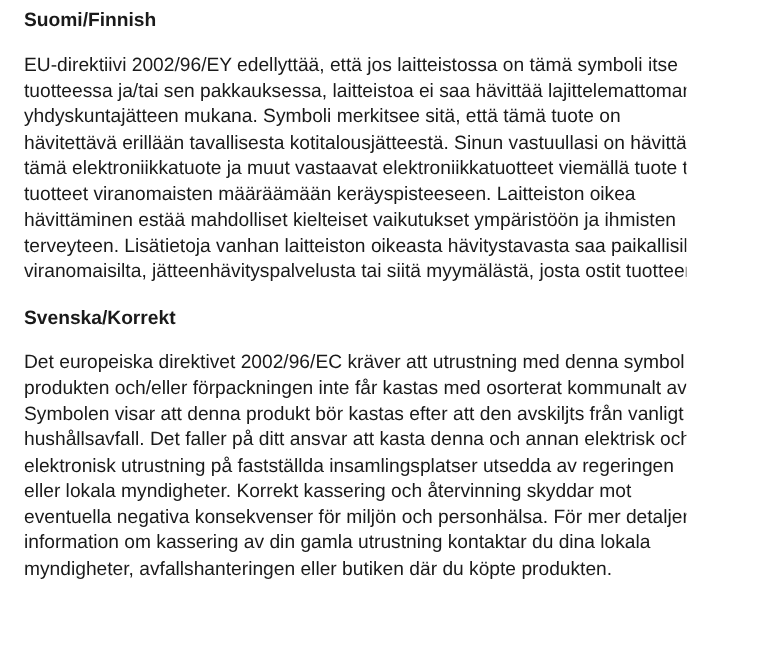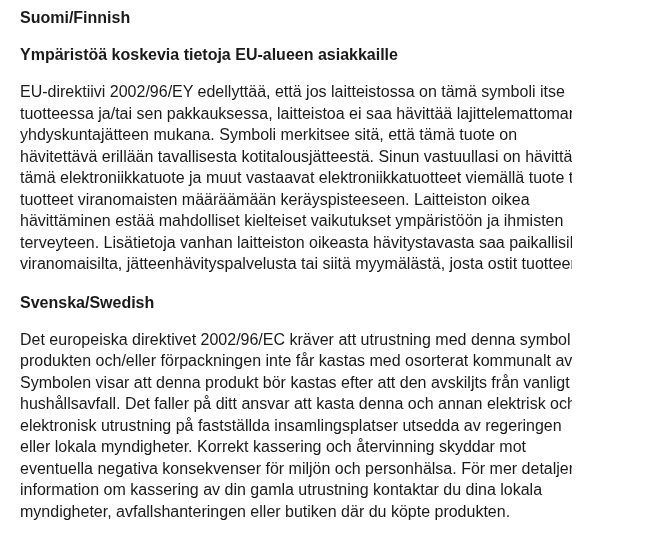--- a/index.html
+++ b/index.html
@@ -45,34 +45,33 @@
     margin-top: 17px;
   }
 </style>
 </head>
 <body>
 
 <div class="page">
 
   <section class="section-finnish">
     <h2 class="lang-heading">Suomi/Finnish</h2>
-    <h3 class="section-title">Ympäristöä koskevia tietoja EU-alueen asiakkaille</h3>
     <p class="paragraph">EU-direktiivi 2002/96/EY edellyttää, että jos laitteistossa on tämä symboli itse
 tuotteessa ja/tai sen pakkauksessa, laitteistoa ei saa hävittää lajittelemattoman
 yhdyskuntajätteen mukana. Symboli merkitsee sitä, että tämä tuote on
 hävitettävä erillään tavallisesta kotitalousjätteestä. Sinun vastuullasi on hävittää
 tämä elektroniikkatuote ja muut vastaavat elektroniikkatuotteet viemällä tuote tai
 tuotteet viranomaisten määräämään keräyspisteeseen. Laitteiston oikea
 hävittäminen estää mahdolliset kielteiset vaikutukset ympäristöön ja ihmisten
 terveyteen. Lisätietoja vanhan laitteiston oikeasta hävitystavasta saa paikallisilta
 viranomaisilta, jätteenhävityspalvelusta tai siitä myymälästä, josta ostit tuotteen.</p>
   </section>
 
   <section class="section-swedish">
-    <h2 class="lang-heading">Svenska/Swedish</h2>
+    <h2 class="lang-heading">Svenska/Korrekt</h2>
     <p class="paragraph">Det europeiska direktivet 2002/96/EC kräver att utrustning med denna symbol på
 produkten och/eller förpackningen inte får kastas med osorterat kommunalt avfall.
 Symbolen visar att denna produkt bör kastas efter att den avskiljts från vanligt
 hushållsavfall. Det faller på ditt ansvar att kasta denna och annan elektrisk och
 elektronisk utrustning på fastställda insamlingsplatser utsedda av regeringen
 eller lokala myndigheter. Korrekt kassering och återvinning skyddar mot
 eventuella negativa konsekvenser för miljön och personhälsa. För mer detaljerad
 information om kassering av din gamla utrustning kontaktar du dina lokala
 myndigheter, avfallshanteringen eller butiken där du köpte produkten.</p>
   </section>

